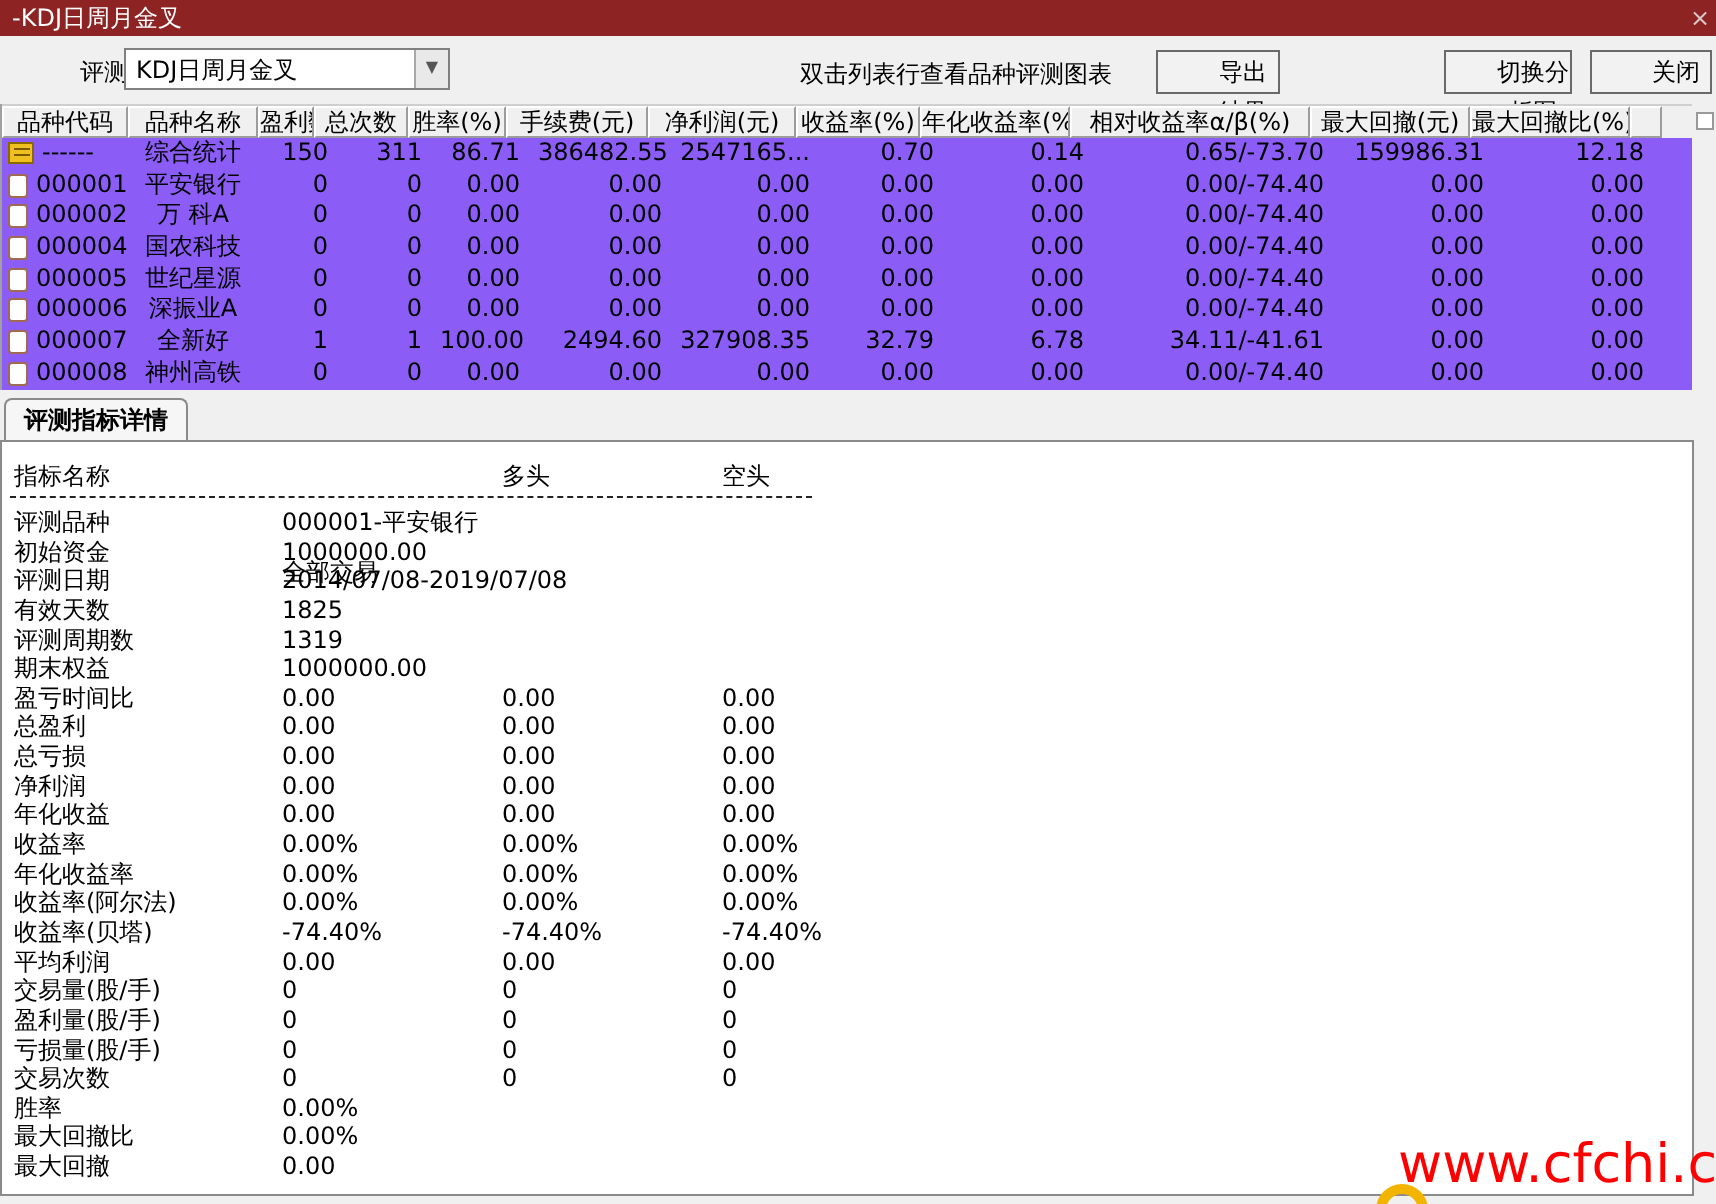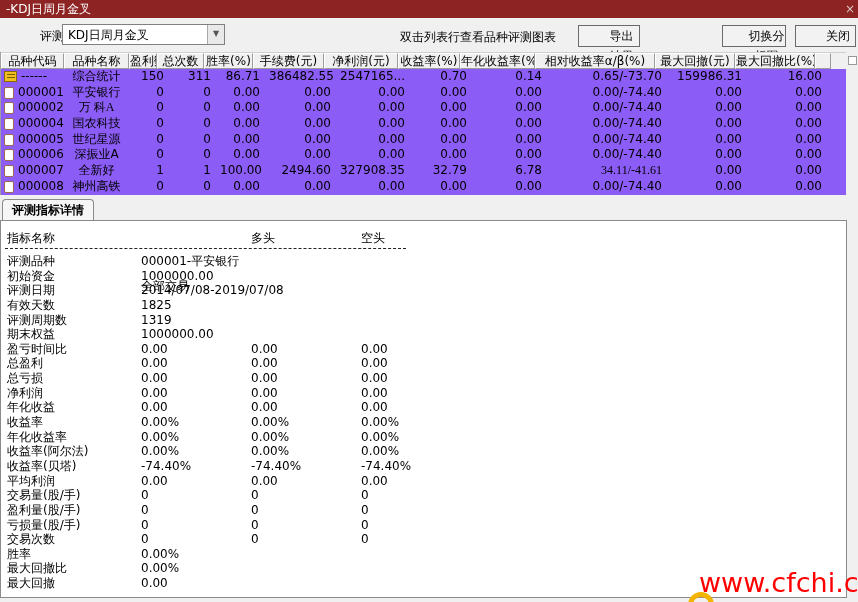--- a/index.html
+++ b/index.html
@@ -103,21 +103,21 @@
           <div class="mt-cell c-center" style="width: 65px;">综合统计</div>
           <div class="mt-cell c-right" style="width: 44px;">150</div>
           <div class="mt-cell c-right" style="width: 47px;">311</div>
           <div class="mt-cell c-right" style="width: 49px;">86.71</div>
           <div class="mt-cell c-right" style="width: 71px;">386482.55</div>
           <div class="mt-cell c-right" style="width: 74px;">2547165...</div>
           <div class="mt-cell c-right" style="width: 62px;">0.70</div>
           <div class="mt-cell c-right" style="width: 75px;">0.14</div>
           <div class="mt-cell c-right" style="width: 120px;">0.65/-73.70</div>
           <div class="mt-cell c-right" style="width: 80px;">159986.31</div>
-          <div class="mt-cell c-right" style="width: 80px;">16.00</div>
+          <div class="mt-cell c-right" style="width: 80px;">12.18</div>
         </div>
         <div class="mt-row">
           <div class="mt-cell c-left" style="width: 63px;">
             <div class="code-wrap">
               <div class="icon-page"></div>
               <span>000001</span>
             </div>
           </div>
           <div class="mt-cell c-center" style="width: 65px;">平安银行</div>
           <div class="mt-cell c-right" style="width: 44px;">0</div>
@@ -131,21 +131,21 @@
           <div class="mt-cell c-right" style="width: 80px;">0.00</div>
           <div class="mt-cell c-right" style="width: 80px;">0.00</div>
         </div>
         <div class="mt-row">
           <div class="mt-cell c-left" style="width: 63px;">
             <div class="code-wrap">
               <div class="icon-page"></div>
               <span>000002</span>
             </div>
           </div>
-          <div class="mt-cell c-center" style="width: 65px; font-family: Liberation Serif, serif;">万 科A</div>
+          <div class="mt-cell c-center" style="width: 65px;">万 科A</div>
           <div class="mt-cell c-right" style="width: 44px;">0</div>
           <div class="mt-cell c-right" style="width: 47px;">0</div>
           <div class="mt-cell c-right" style="width: 49px;">0.00</div>
           <div class="mt-cell c-right" style="width: 71px;">0.00</div>
           <div class="mt-cell c-right" style="width: 74px;">0.00</div>
           <div class="mt-cell c-right" style="width: 62px;">0.00</div>
           <div class="mt-cell c-right" style="width: 75px;">0.00</div>
           <div class="mt-cell c-right" style="width: 120px;">0.00/-74.40</div>
           <div class="mt-cell c-right" style="width: 80px;">0.00</div>
           <div class="mt-cell c-right" style="width: 80px;">0.00</div>
@@ -215,21 +215,21 @@
             </div>
           </div>
           <div class="mt-cell c-center" style="width: 65px;">全新好</div>
           <div class="mt-cell c-right" style="width: 44px;">1</div>
           <div class="mt-cell c-right" style="width: 47px;">1</div>
           <div class="mt-cell c-right" style="width: 49px;">100.00</div>
           <div class="mt-cell c-right" style="width: 71px;">2494.60</div>
           <div class="mt-cell c-right" style="width: 74px;">327908.35</div>
           <div class="mt-cell c-right" style="width: 62px;">32.79</div>
           <div class="mt-cell c-right" style="width: 75px;">6.78</div>
-          <div class="mt-cell c-right" style="width: 120px; font-family: Liberation Serif, serif;">34.11/-41.61</div>
+          <div class="mt-cell c-right" style="width: 120px;">34.11/-41.61</div>
           <div class="mt-cell c-right" style="width: 80px;">0.00</div>
           <div class="mt-cell c-right" style="width: 80px;">0.00</div>
         </div>
         <div class="mt-row">
           <div class="mt-cell c-left" style="width: 63px;">
             <div class="code-wrap">
               <div class="icon-page"></div>
               <span>000008</span>
             </div>
           </div>

